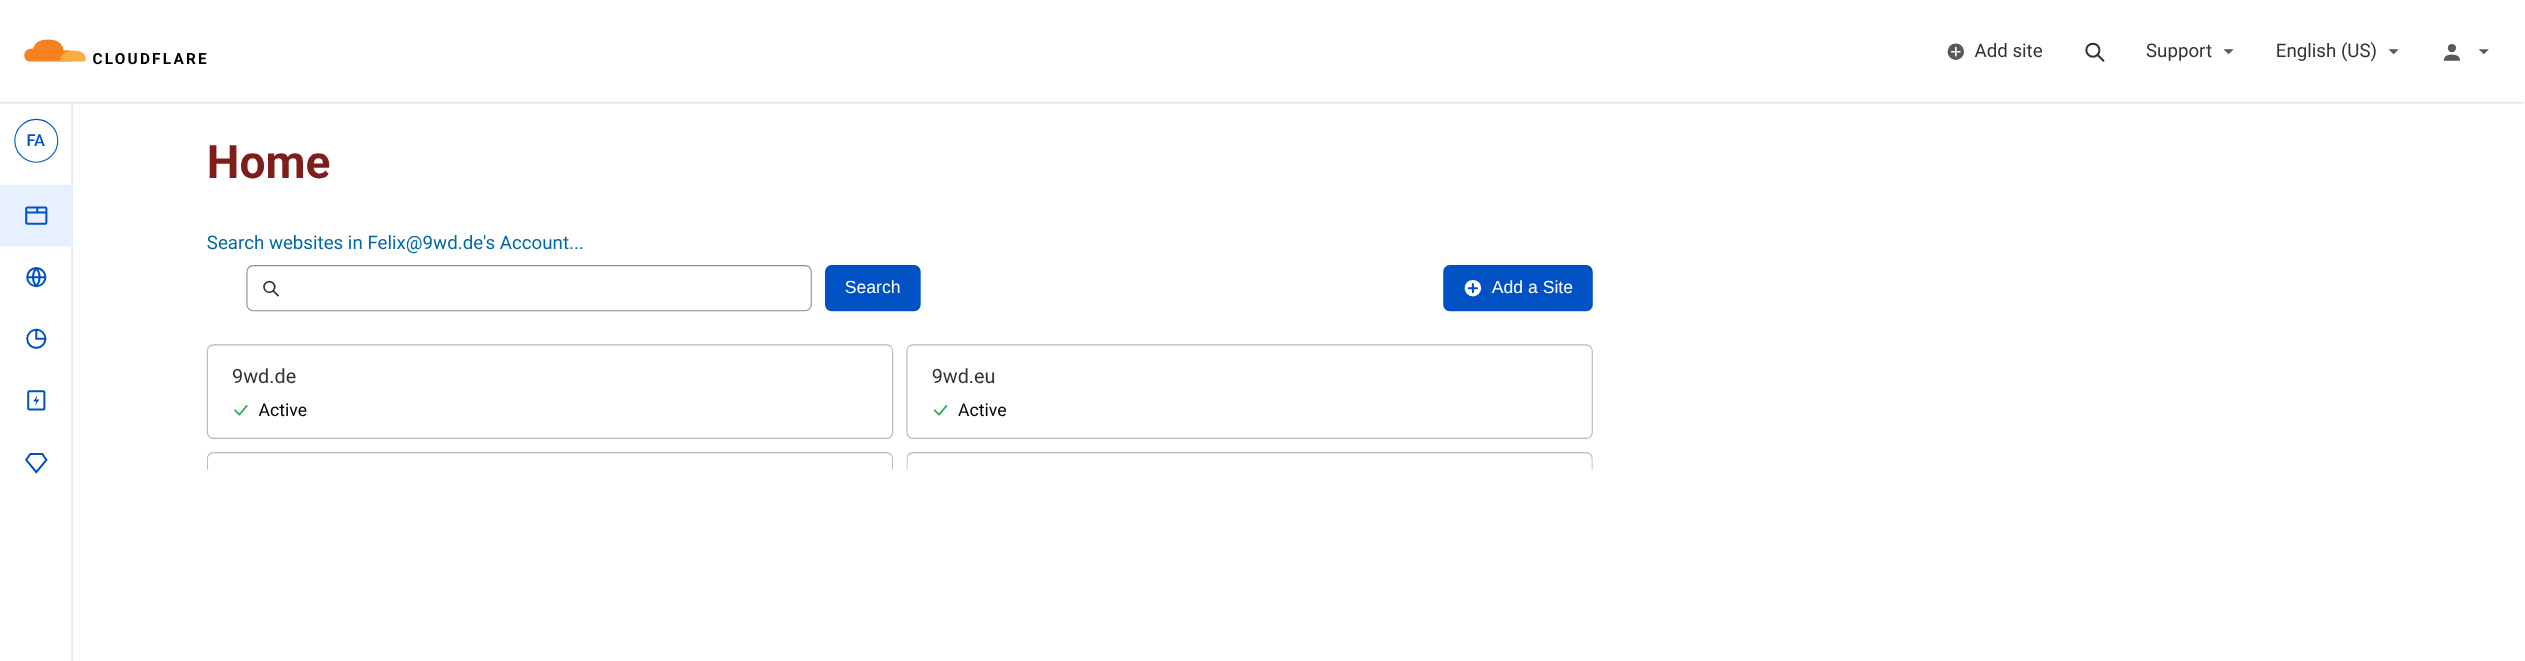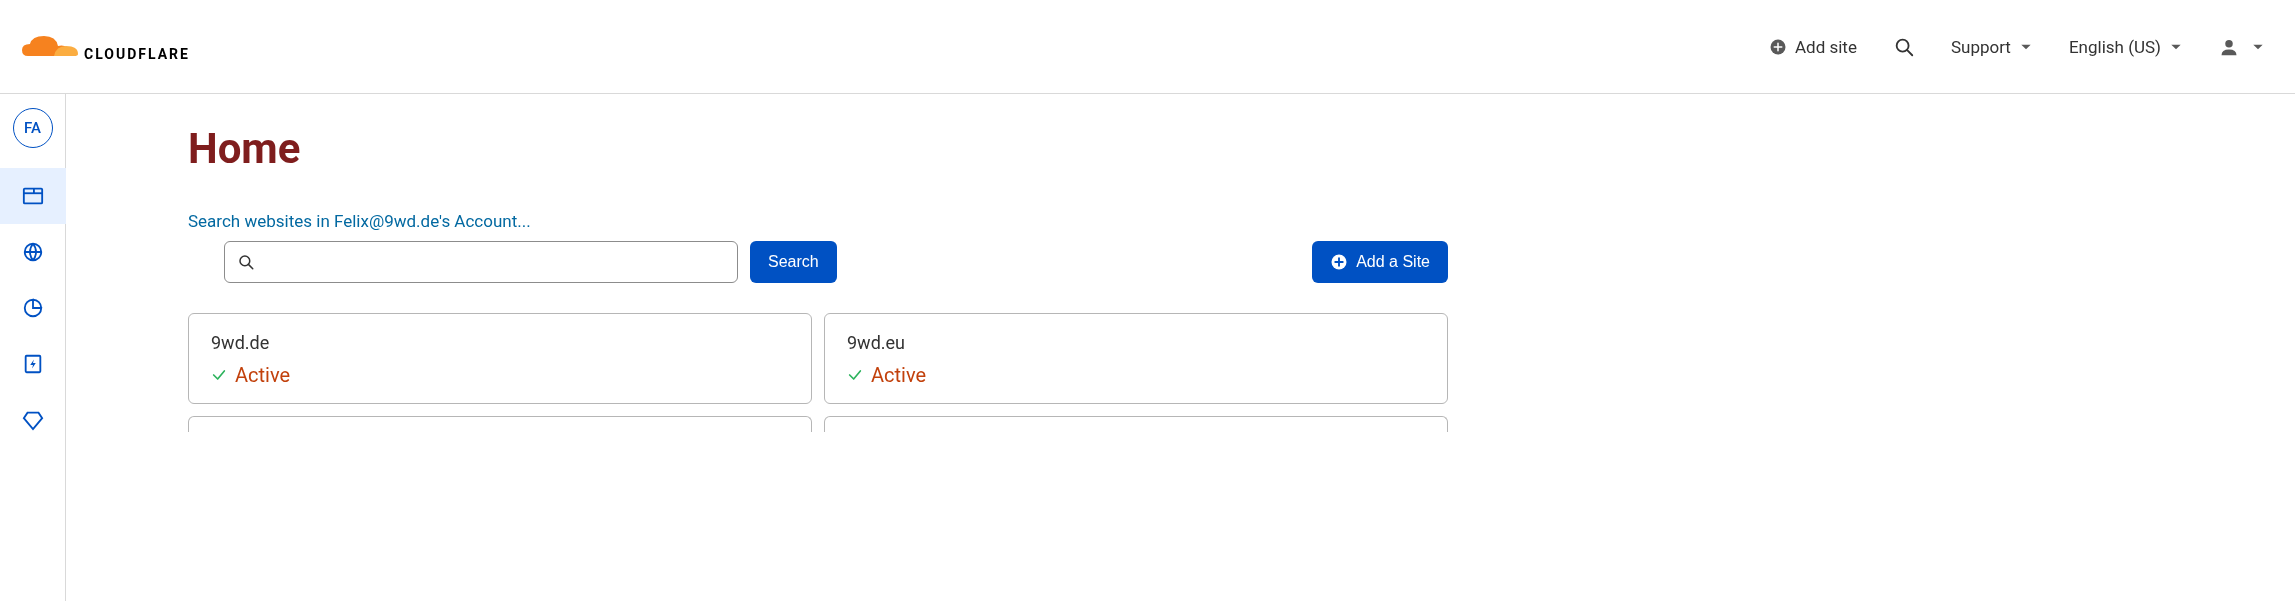--- a/index.html
+++ b/index.html
@@ -35,21 +35,21 @@
     .search-box svg { width: 18px; height: 18px; color: #333; }
     .search-input { border: none; outline: none; flex: 1; font-size: 16px; margin-left: 8px; background: transparent; }
     .btn { height: 42px; border: none; border-radius: 6px; background: #0051c3; color: #fff; font-size: 16px; padding: 0 18px; cursor: pointer; display: flex; align-items: center; gap: 8px; }
     .btn.add-site-btn { margin-left: auto; }
     .btn .plus-circle { width: 18px; height: 18px; }
     
     
     .cards-row { display: flex; gap: 12px; width: 1260px; margin-bottom: 12px; justify-content: center; }
     .card { flex: 1; border: 1px solid #b6b6b6; border-radius: 6px; padding: 18px 22px 16px 22px; cursor: pointer; }
     .card-title { font-size: 18px; color: #333; margin-bottom: 10px; }
-    .card-status { display: flex; align-items: center; gap: 8px; font-size: 20px; color: #c2410c; }
+    .card-status { display: flex; align-items: center; gap: 8px; font-size: 16px; color: #000000; }
     .check-icon { width: 16px; height: 16px; color: #2db35d; }
 
     .cards-row.stub .card { height: 16px; padding: 0; border-bottom: none; border-bottom-left-radius: 0; border-bottom-right-radius: 0; }
   </style>
 </head>
 <body>
 
 <header class="header">
   <div class="logo">
     <span class="logo-mark">

